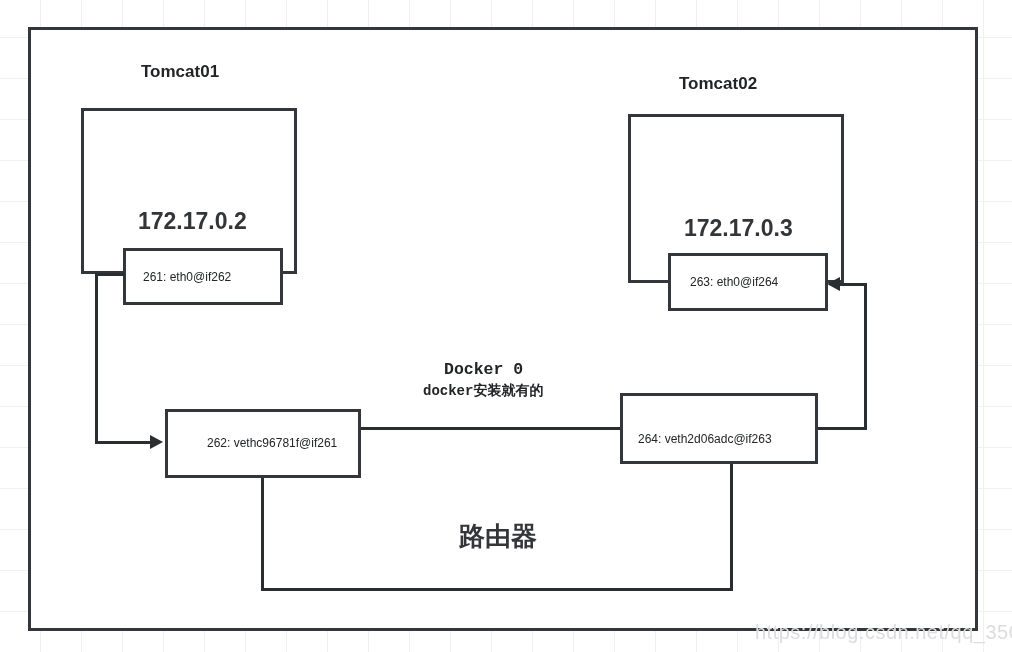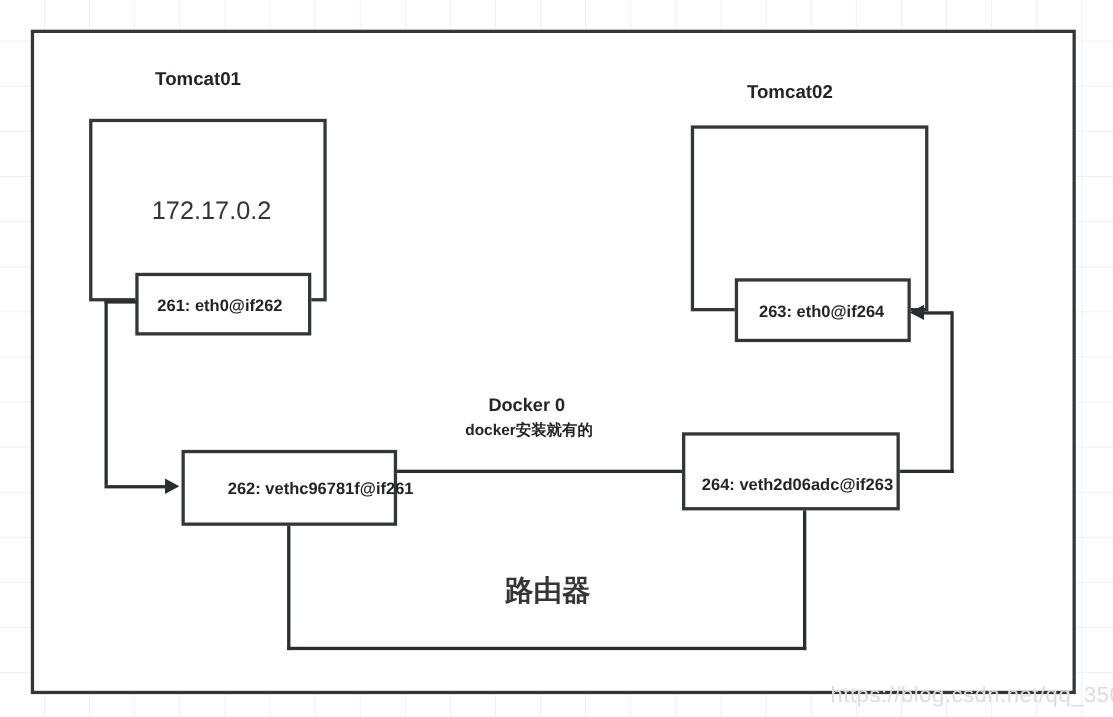--- a/index.html
+++ b/index.html
@@ -43,47 +43,49 @@
     position: absolute;
     border: 3px solid #33363a;
     background: #ffffff;
     box-sizing: border-box;
   }
 
   .ip-label {
     position: absolute;
     color: #333538;
     font-size: 23px;
-    font-weight: 400;
+    font-weight: 700;
     letter-spacing: 0px;
     white-space: nowrap;
+    margin-top: 30px;
   }
 
   .title-label {
     position: absolute;
     color: #222426;
     font-size: 17px;
     font-weight: 700;
     white-space: nowrap;
   }
 
   .iface-label {
     position: absolute;
     color: #222426;
-    font-size: 15px;
-    font-weight: 700;
+    font-size: 12px;
+    font-weight: 400;
     white-space: nowrap;
   }
 
   .center-label {
     position: absolute;
     color: #222426;
     font-weight: 700;
     white-space: nowrap;
     text-align: right;
+    font-family: Liberation Mono, monospace;
   }
 
   
   .seg {
     position: absolute;
     background: #2b2e31;
   }
   .seg.h { height: 3px; }
   .seg.v { width: 3px; }
 
@@ -126,20 +128,21 @@
   <div class="ip-label" style="left:138px; top:178px;">172.17.0.2</div>
 
   <div class="box" style="left:123px; top:248px; width:160px; height:57px;"></div>
 
   <div class="iface-label" style="left:143px; top:270px;">261: eth0@if262</div>
 
   <div class="title-label" style="left:679px; top:74px;text-align:right;">Tomcat02</div>
 
   <div class="box" style="left:628px; top:114px; width:216px; height:169px;"></div>
 
+  <div class="ip-label" style="left:684px; top:185px;">172.17.0.3</div>
 
   <div class="box" style="left:668px; top:253px; width:160px; height:58px;"></div>
 
   <div class="iface-label" style="left:690px; top:275px;">263: eth0@if264</div>
 
   <div class="box" style="left:165px; top:409px; width:196px; height:69px;"></div>
 
   <div class="iface-label" style="left:183px; top:436px;margin-left:24px;">262: vethc96781f@if261</div>
 
   <div class="box" style="left:620px; top:393px; width:198px; height:71px;"></div>

